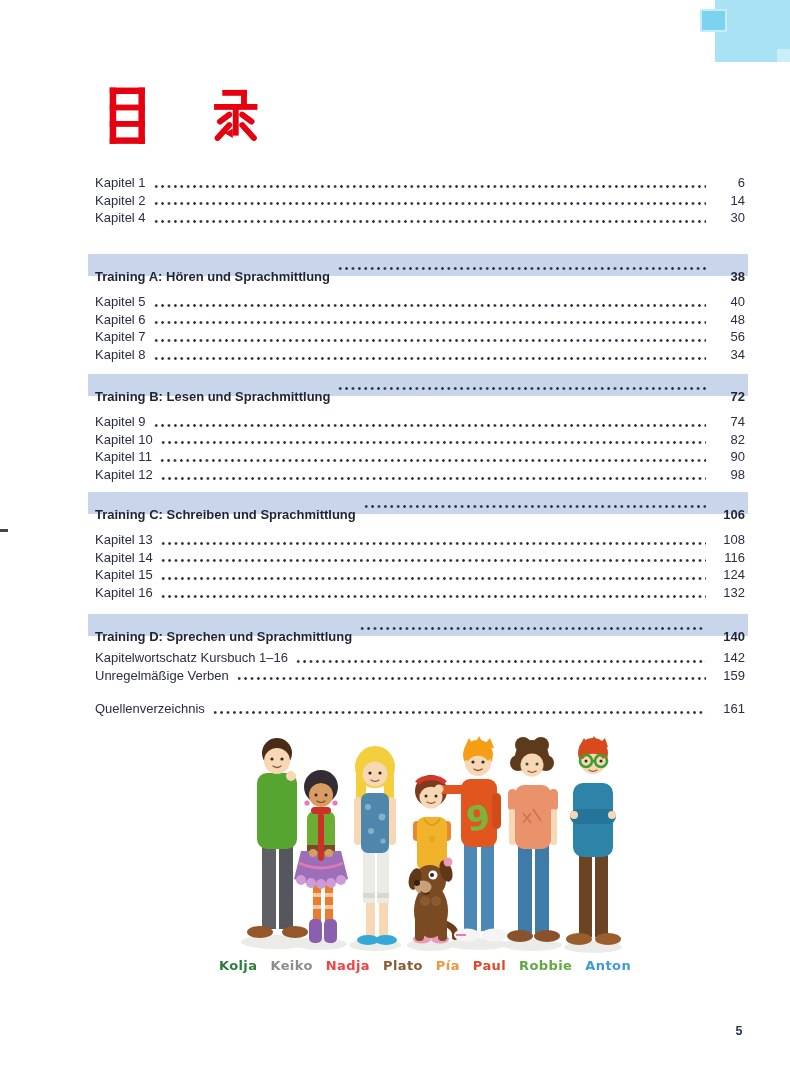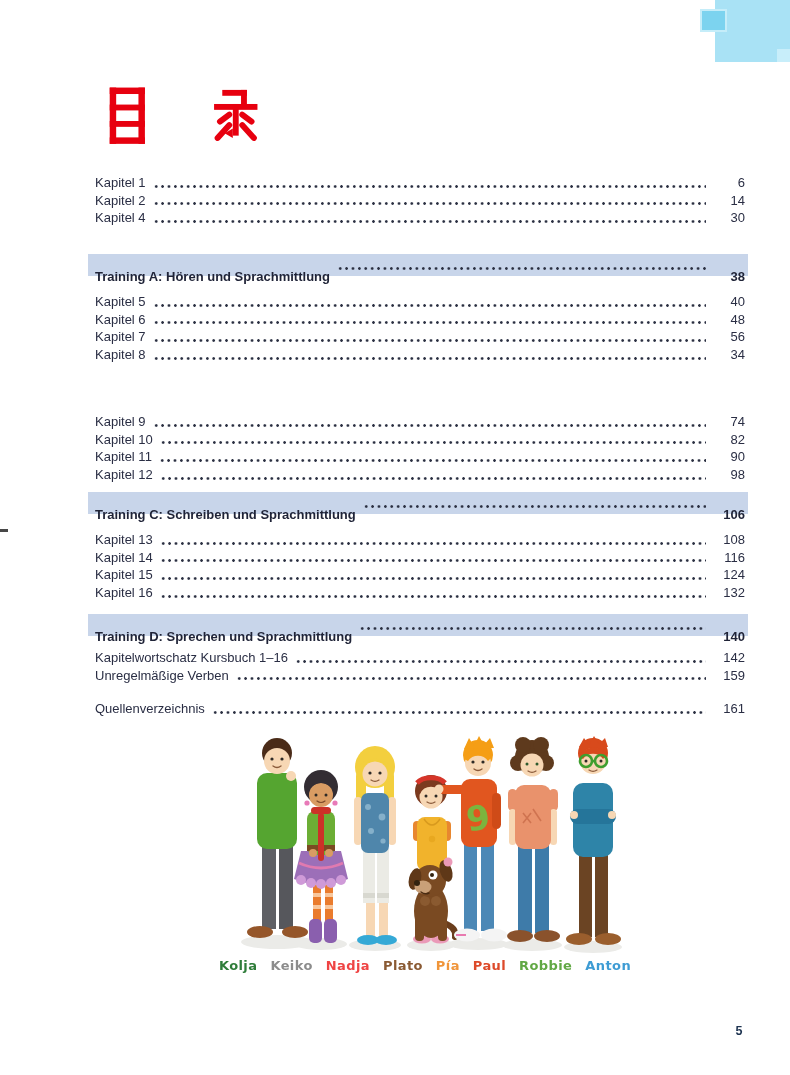--- a/index.html
+++ b/index.html
@@ -129,20 +129,25 @@
         <span class="dots"></span>
         <span class="num">56</span>
       </div>
     <div class="row">
         <span class="lbl">Kapitel 8</span>
         <span class="dots"></span>
         <span class="num">34</span>
       </div>
   </div>
 
+  <div class="bar" id="bar-b">
+      <span class="lbl">Training B: Lesen und Sprachmittlung</span>
+      <span class="dots"></span>
+      <span class="num">72</span>
+    </div>
 
   <div class="toc-group" id="group-3">
     <div class="row">
         <span class="lbl">Kapitel 9</span>
         <span class="dots"></span>
         <span class="num">74</span>
       </div>
     <div class="row">
         <span class="lbl">Kapitel 10</span>
         <span class="dots"></span>

